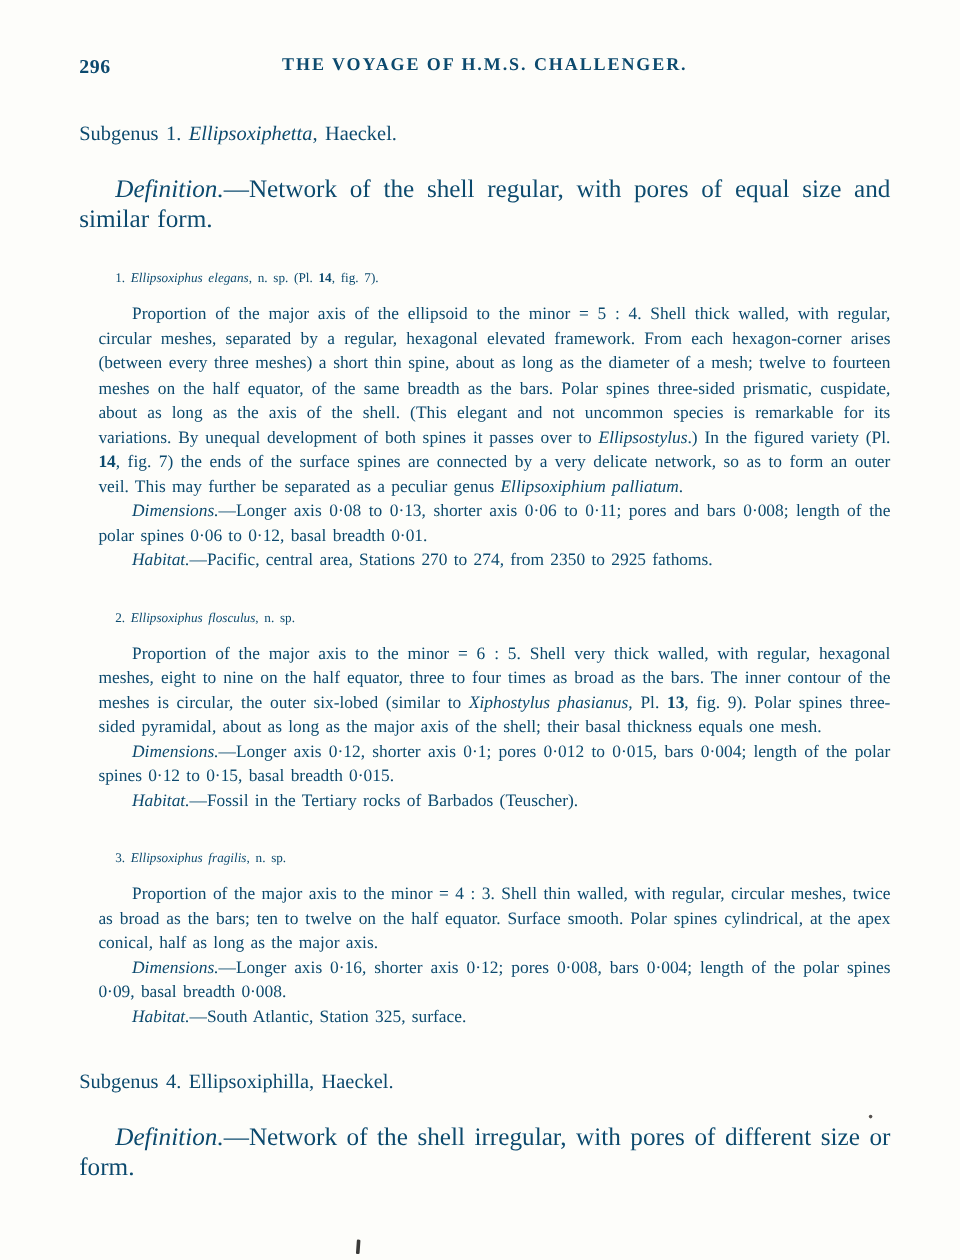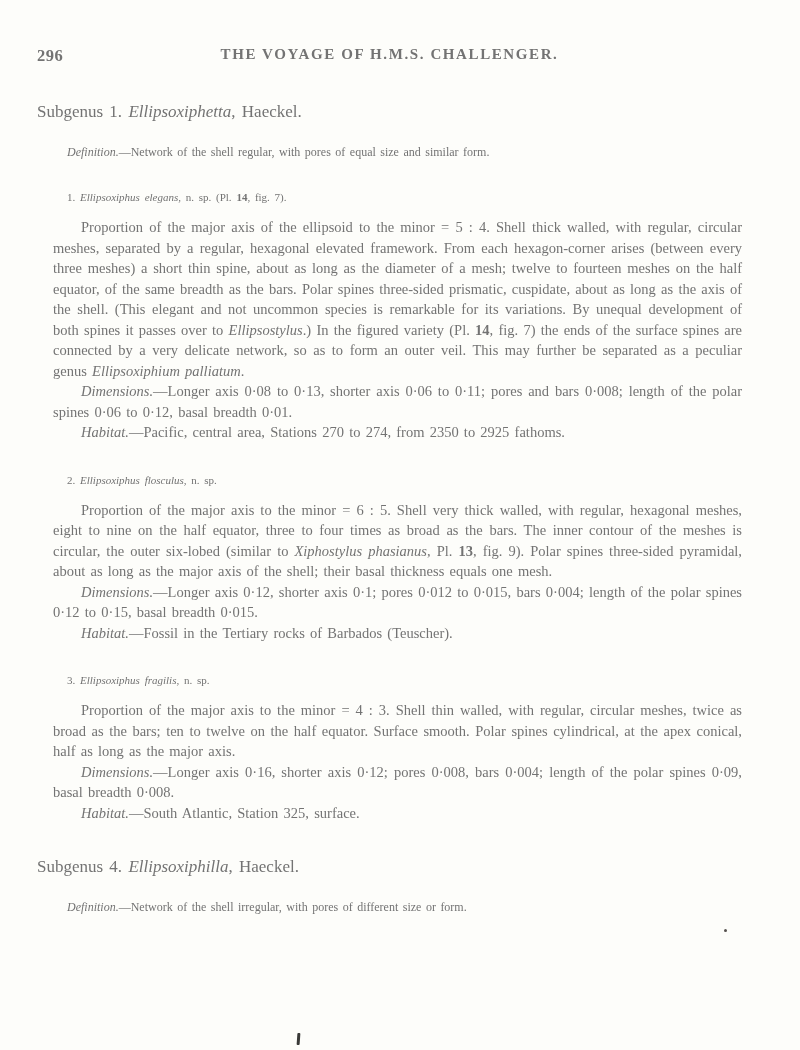--- a/index.html
+++ b/index.html
@@ -2,24 +2,24 @@
 <html><head>
 <meta charset="utf-8">
 <style>
   html, body { margin: 0; padding: 0; background: #e9e9e5; }
   .page {
     position: relative;
     width: 800px;
     height: 1050px;
     margin: 0 auto;
     background: #fdfdfa;
-    color: #737373;
+    color: #0c4a6e;
     font-family: "Liberation Serif", "DejaVu Serif", serif;
     box-sizing: border-box;
-    padding: 46px 58px 0 37px;
+    padding: 46px 58px 0 66px;
     overflow: hidden;
   }
   .header {
     position: relative;
     height: 22px;
     text-align: center;
     font-weight: bold;
     font-size: 15px;
     letter-spacing: 1.6px;
   }
@@ -31,21 +31,21 @@
     font-size: 16.5px;
     letter-spacing: 0.5px;
   }
   .subgenus-heading {
     text-align: left;
     font-size: 17px;
     margin: 34px 0 0 0;
     word-spacing: 2px;
   }
   .definition-par {
-    font-size: 12px;
+    font-size: 21px;
     margin: 23px 0 0 0;
     text-indent: 30px;
     text-align: justify;
     word-spacing: 1.5px;
   }
   .species-heading {
     font-size: 11px;
     margin: 31px 0 0 30px;
     word-spacing: 2px;
   }
@@ -93,20 +93,20 @@
   <p class="body-par cont"><span style="font-style: italic;">Habitat.</span><span>—Fossil in the Tertiary rocks of Barbados (Teuscher).</span></p>
 
   <p class="species-heading"><span>3. </span><span style="font-style: italic;">Ellipsoxiphus fragilis</span><span>, n. sp.</span></p>
 
   <p class="body-par"><span>Proportion of the major axis to the minor = 4 : 3. Shell thin walled, with regular, circular meshes, twice as broad as the bars; ten to twelve on the half equator. Surface smooth. Polar spines cylindrical, at the apex conical, half as long as the major axis.</span></p>
 
   <p class="body-par cont"><span style="font-style: italic;">Dimensions.</span><span>—Longer axis 0·16, shorter axis 0·12; pores 0·008, bars 0·004; length of the polar spines 0·09, basal breadth 0·008.</span></p>
 
   <p class="body-par cont"><span style="font-style: italic;">Habitat.</span><span>—South Atlantic, Station 325, surface.</span></p>
 
-  <p class="subgenus-heading"><span>Subgenus 4. </span><span style="font-style: italic;">Ellipsoxiphilla</span><span>, Haeckel.</span></p>
+  <p class="subgenus-heading"><span>Subgenus 4. </span><span style="">Ellipsoxiphilla</span><span>, Haeckel.</span></p>
 
   <p class="definition-par"><span style="font-style: italic;">Definition.</span><span>—Network of the shell irregular, with pores of different size or form.</span></p>
 
   <span class="artifact artifact-tick"></span>
   <span class="artifact artifact-dot"></span>
 
 </div>
 
 </body></html>

